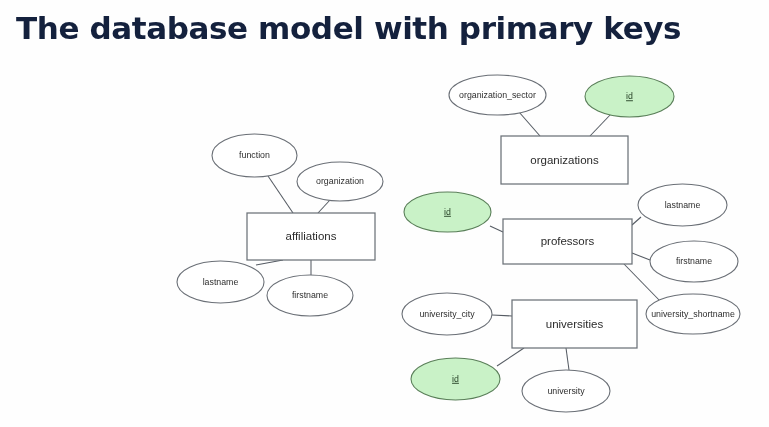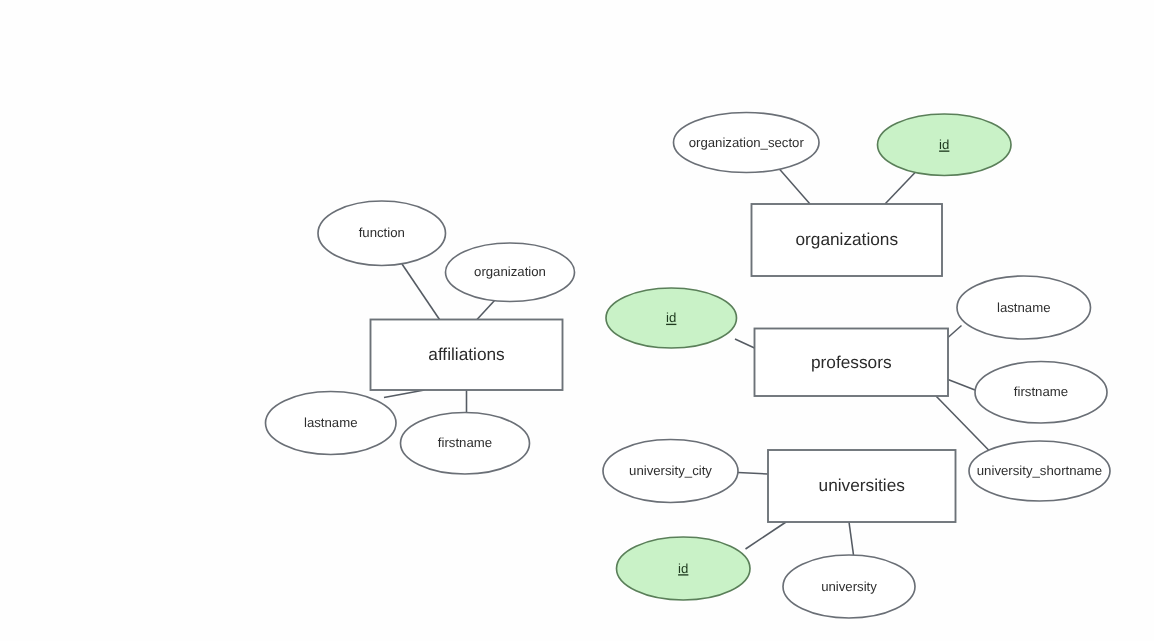--- a/index.html
+++ b/index.html
@@ -82,20 +82,21 @@
   .attr-label.is-key {
     text-decoration: underline;
     fill: #1f3a1f;
   }
 </style>
 </head>
 <body style="background: rgb(254, 254, 254);">
 
 <div class="slide" style="background: rgb(254, 254, 254);">
 
+  <h1 class="slide-title" style="color: rgb(20, 33, 61);">The database model with primary keys</h1>
 
   <div class="diagram-wrap">
     <svg class="er-canvas" viewBox="0 0 769 427" xmlns="http://www.w3.org/2000/svg">
       <g id="edges-layer">
           <line x1="268" y1="176" x2="293" y2="213" class="edge"></line>
           <line x1="330" y1="200" x2="318" y2="213" class="edge"></line>
           <line x1="256" y1="265" x2="283" y2="260" class="edge"></line>
           <line x1="311" y1="275" x2="311" y2="260" class="edge"></line>
           <line x1="519" y1="112" x2="540" y2="136" class="edge"></line>
           <line x1="611" y1="114" x2="590" y2="136" class="edge"></line>

